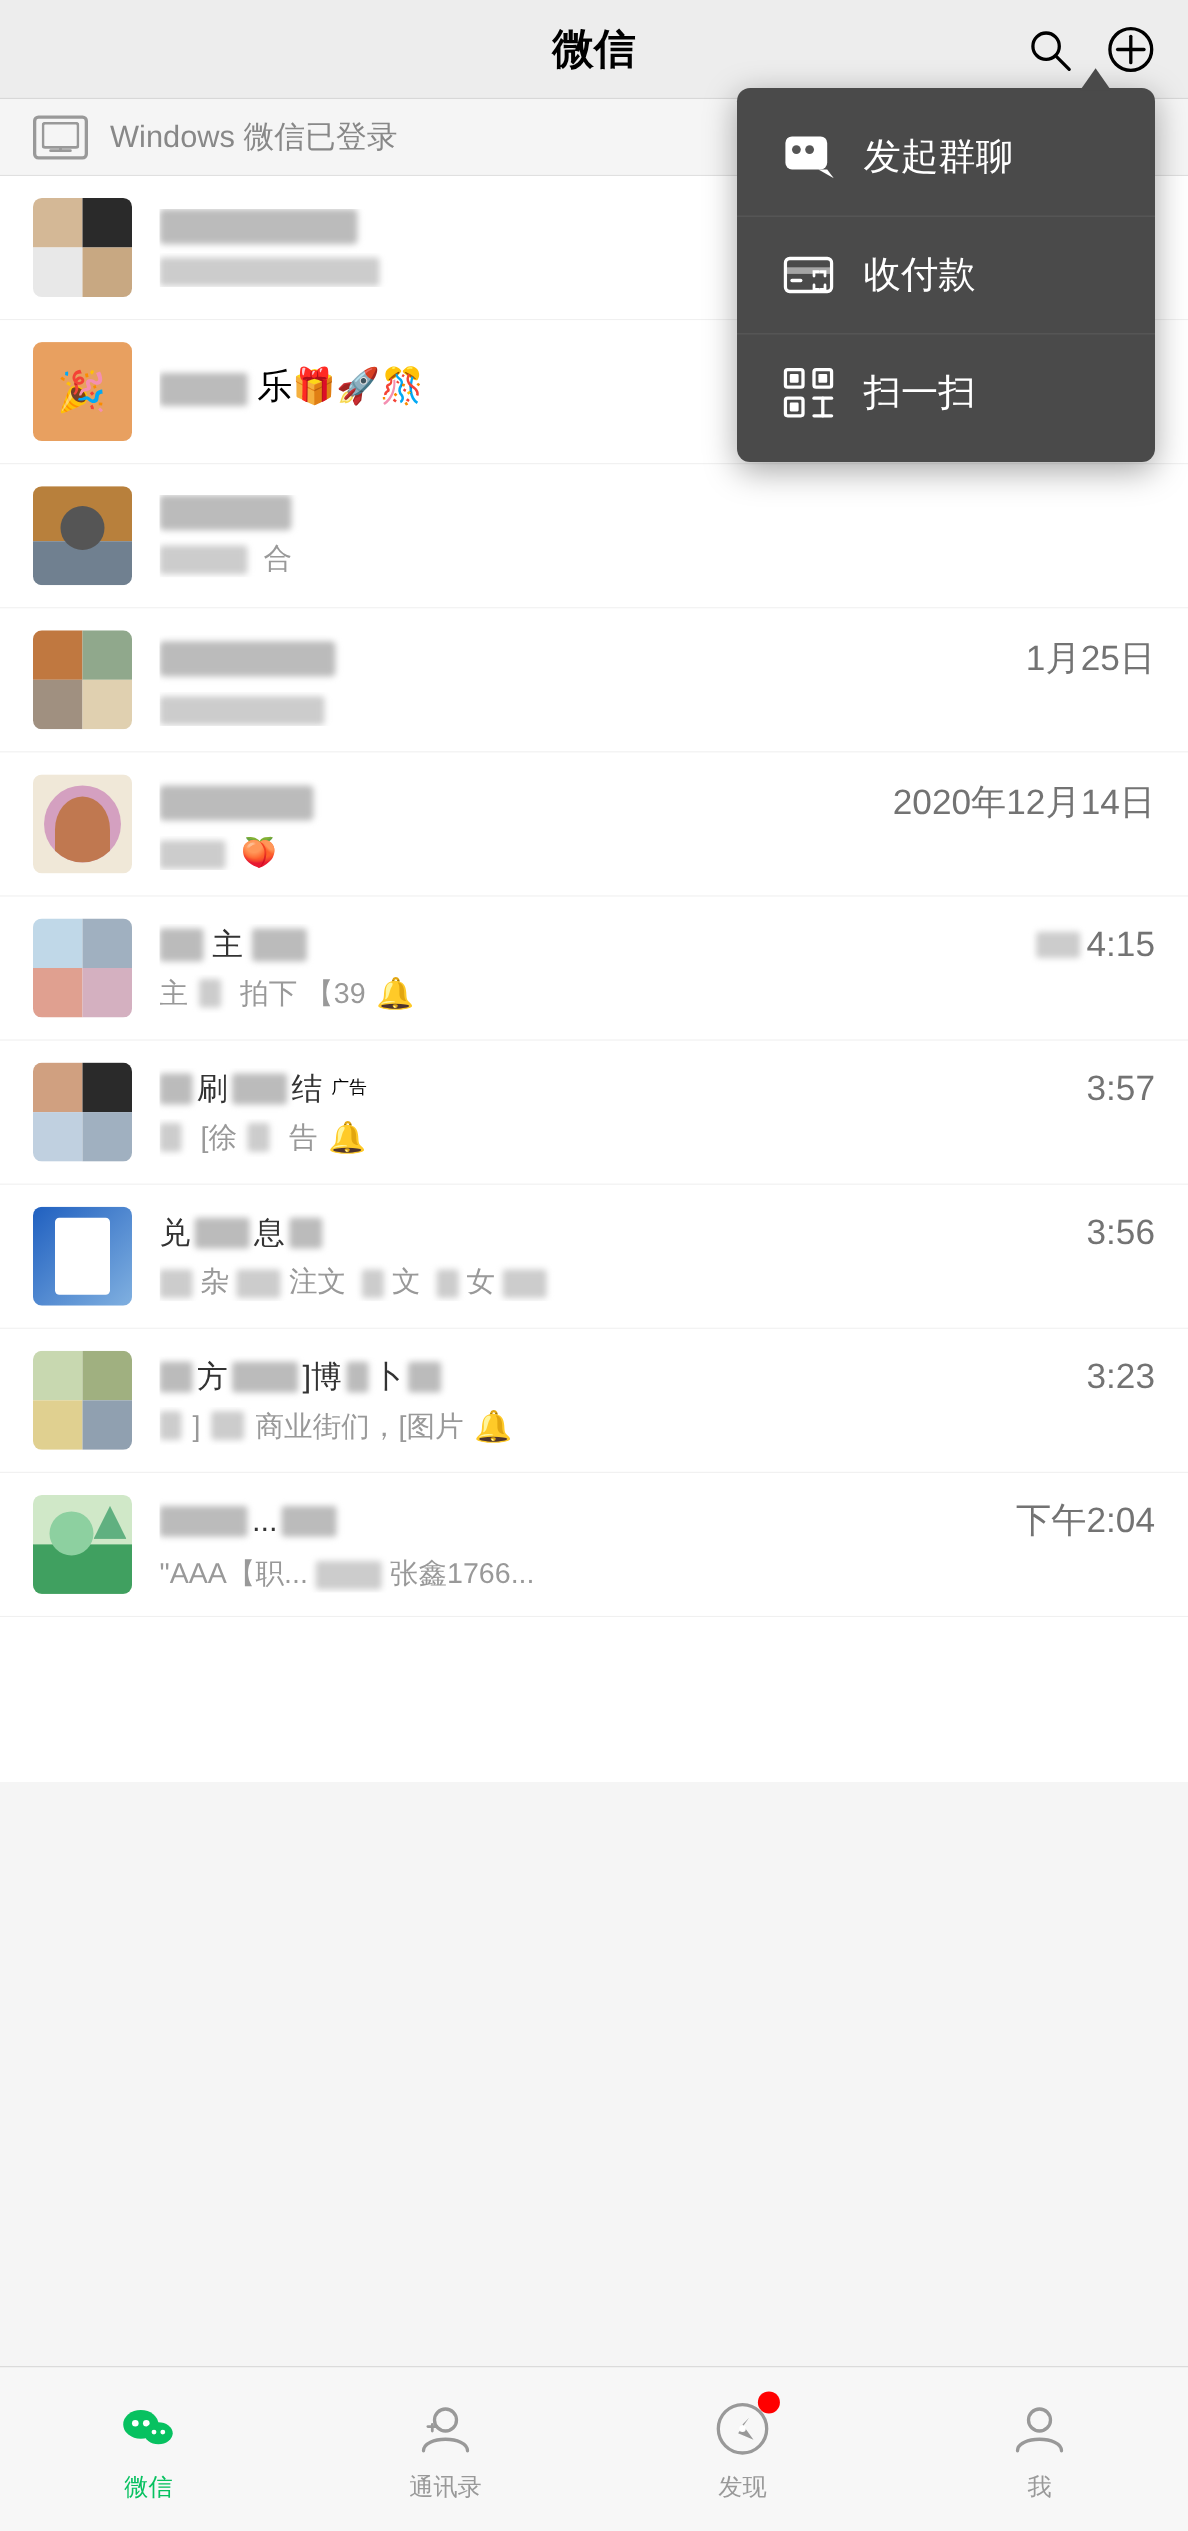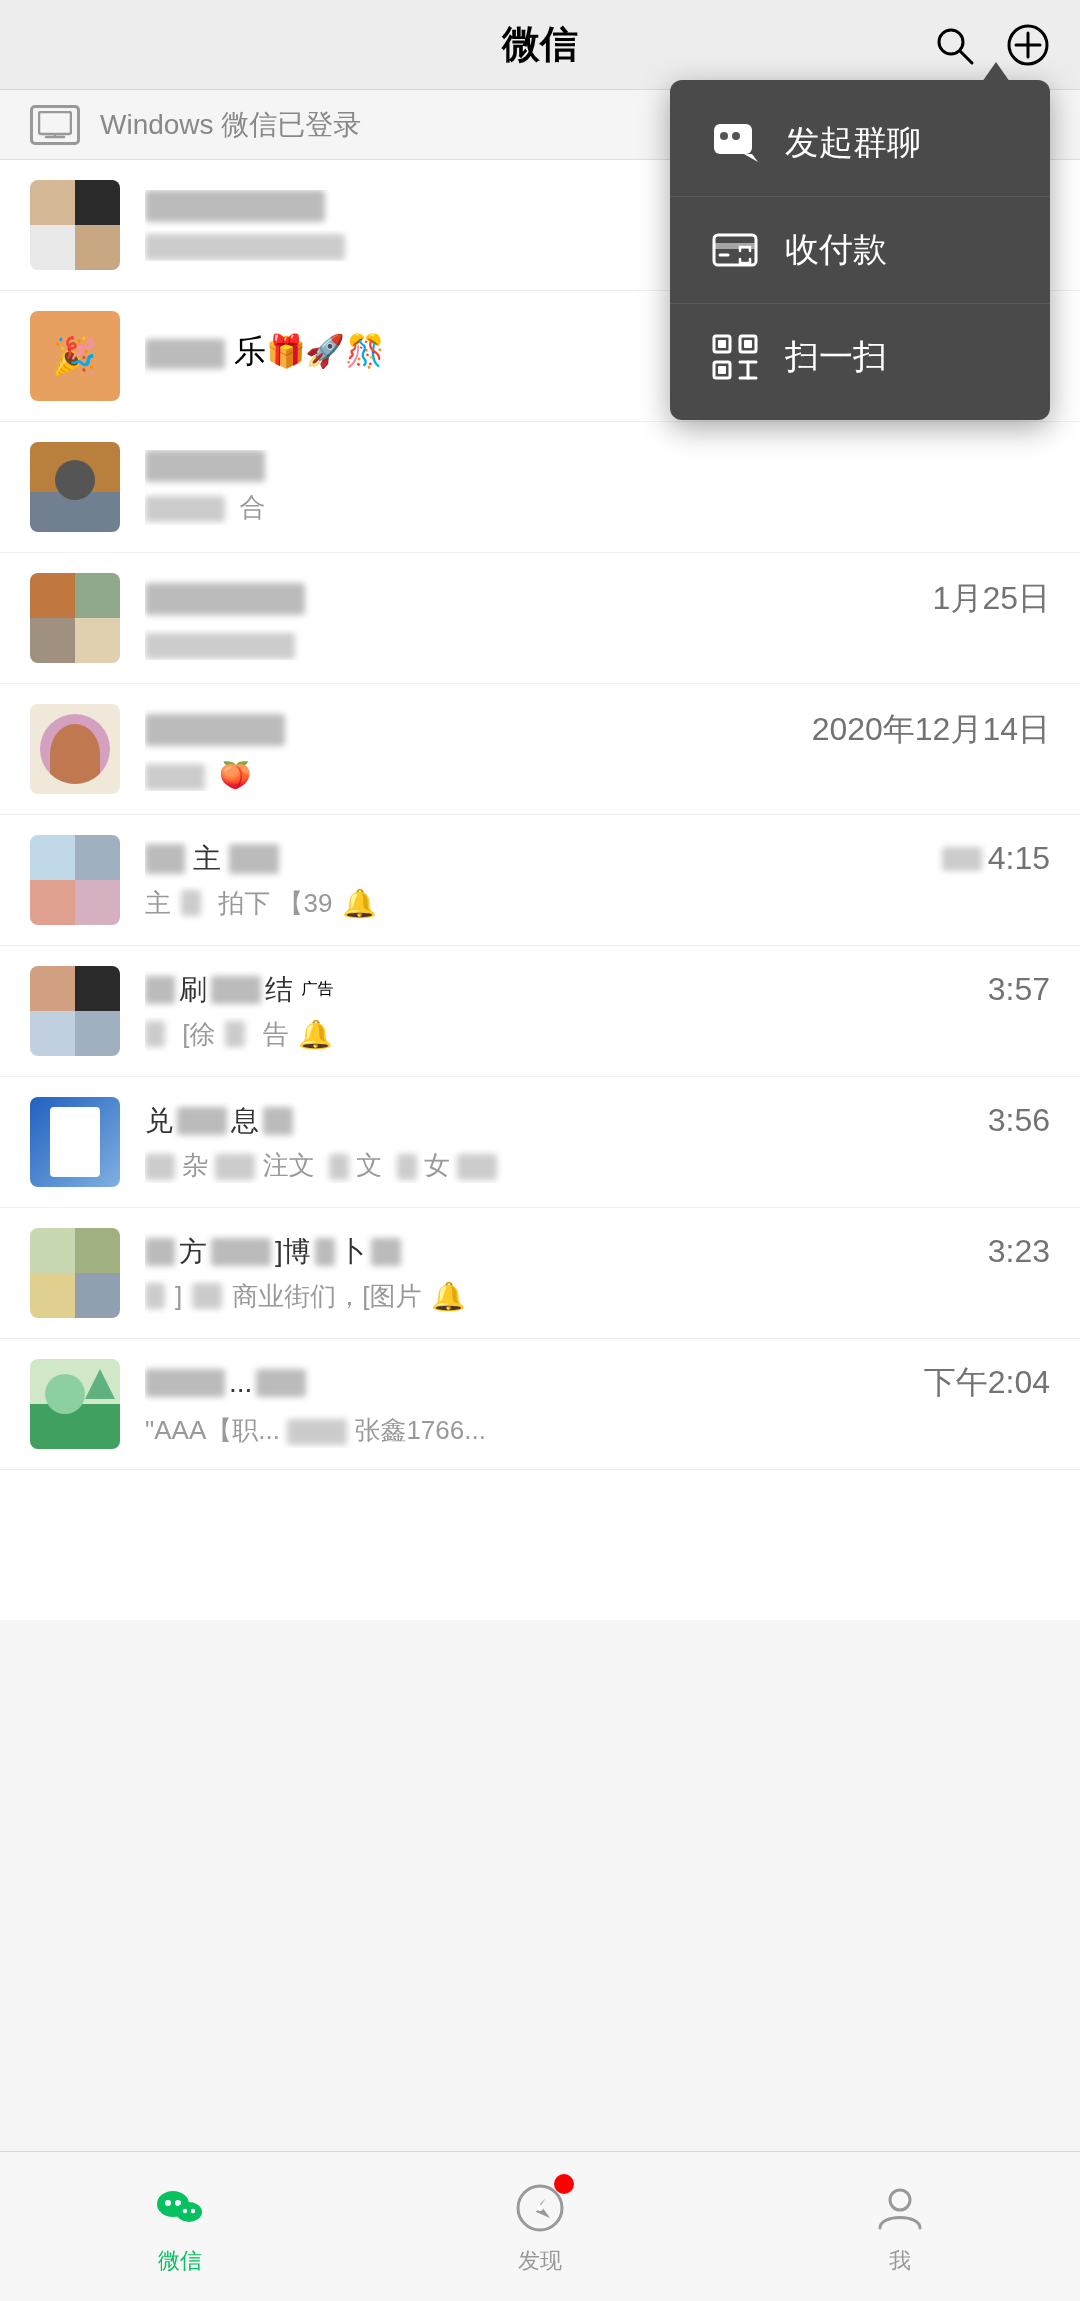--- a/index.html
+++ b/index.html
@@ -600,20 +600,31 @@
         <ellipse cx="35" cy="30" rx="13" ry="10" fill="#07c160"></ellipse>
         <circle cx="31" cy="29" r="2.2" fill="white"></circle>
         <circle cx="39" cy="29" r="2.2" fill="white"></circle>
       </svg>
     </div>
     <span class="tab-label tab-label-active">微信</span>
   </div>
   <div class="tab-item">
     <div class="tab-icon-wrap">
       <svg width="52" height="52" viewBox="0 0 52 52" fill="none">
+        <circle cx="26" cy="18" r="10" stroke="#999" stroke-width="3" fill="none"></circle>
+        <path d="M6 46 C6 32 46 32 46 46" stroke="#999" stroke-width="3" fill="none" stroke-linecap="round"></path>
+        <line x1="14" y1="28" x2="14" y2="22" stroke="#999" stroke-width="2.5" stroke-linecap="round"></line>
+        <line x1="10" y1="24" x2="18" y2="24" stroke="#999" stroke-width="2.5" stroke-linecap="round"></line>
+      </svg>
+    </div>
+    <span class="tab-label">通讯录</span>
+  </div>
+  <div class="tab-item">
+    <div class="tab-icon-wrap">
+      <svg width="52" height="52" viewBox="0 0 52 52" fill="none">
         <circle cx="26" cy="26" r="22" stroke="#999" stroke-width="3" fill="none"></circle>
         <path d="M32 16 L22 30 L36 36 L26 22 Z" fill="#999"></path>
         <circle cx="26" cy="26" r="3" fill="white"></circle>
       </svg>
       <div class="badge-dot"></div>
     </div>
     <span class="tab-label">发现</span>
   </div>
   <div class="tab-item">
     <div class="tab-icon-wrap">

